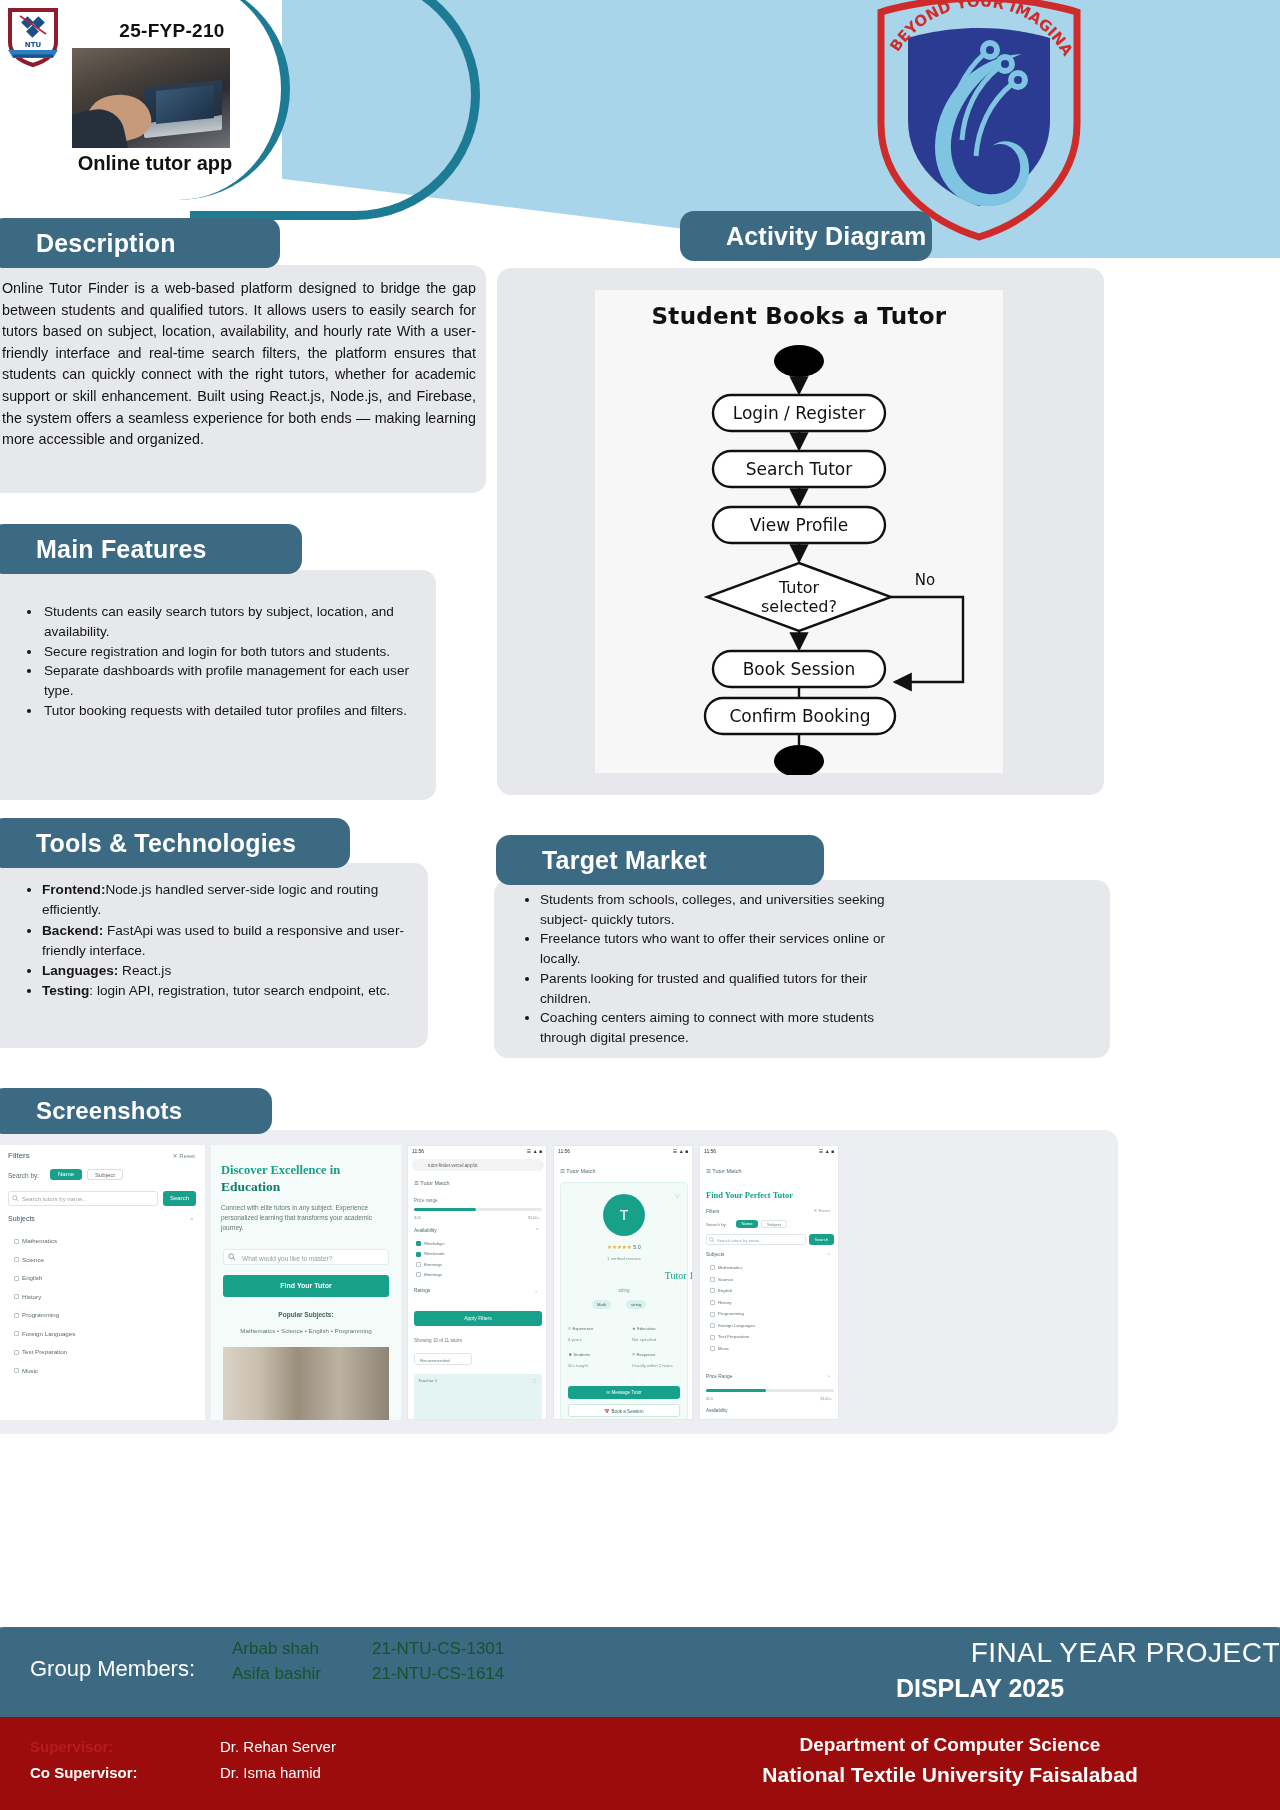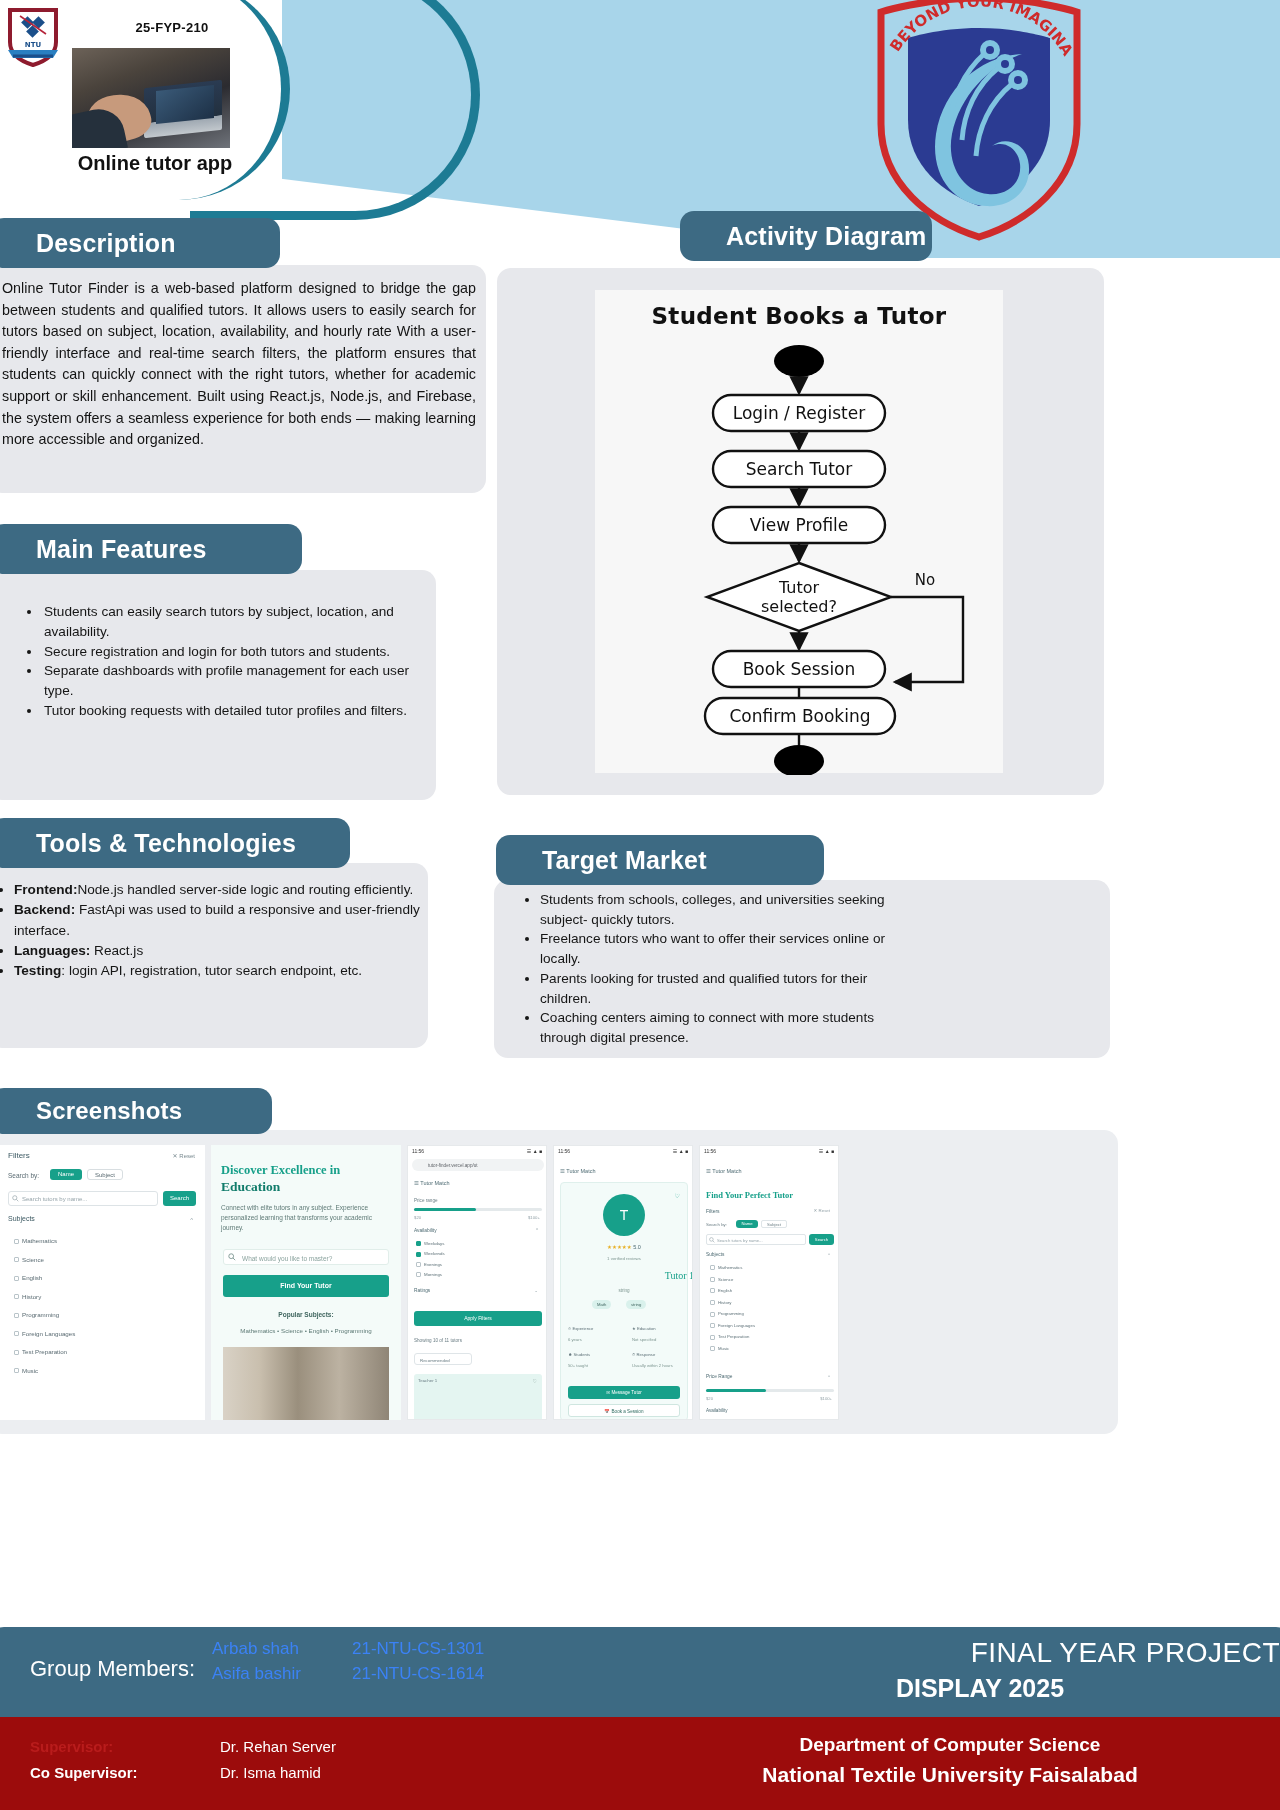--- a/index.html
+++ b/index.html
@@ -25,21 +25,21 @@
     clip-path: polygon(0 0, 100% 58%, 100% 100%, 0 100%);
   }
   .header-teal-arc {
     position: absolute; left: 190px; top: -30px; width: 290px; height: 250px;
     border: 9px solid #1d7b94; border-radius: 0 150px 150px 0;
     border-left: none; background: transparent;
   }
   .hdr-content { position: absolute; left: 0; top: 0; width: 290px; height: 200px; z-index: 6; }
   .fyp-code {
     position: absolute; left: 72px; top: 20px; width: 200px; text-align: center;
-    font-size: 13px; font-weight: bold; color: #111; letter-spacing: .3px;
+    font-size: 19px; font-weight: bold; color: #111; letter-spacing: .3px;
   }
   .proj-photo {
     position: absolute; left: 72px; top: 48px; width: 158px; height: 100px;
     background: linear-gradient(160deg,#6c6258 0%,#4a433c 30%,#2b2b30 60%,#6f737a 100%);
     overflow: hidden;
   }
   .proj-photo .laptop {
     position: absolute; right: 8px; bottom: 14px; width: 78px; height: 50px;
     background: linear-gradient(180deg,#2a3b52 0%,#22303f 70%, #9aa4ae 71%, #c2c8cd 100%);
     transform: skewY(-6deg); border-radius: 2px;
@@ -95,21 +95,21 @@
   }
   #feat-list li { margin-left: 28px; padding-left: 2px; }
 
   
   #tools-head { left: -10px; top: 818px; width: 360px; height: 50px; }
   #tools-panel { left: -12px; top: 863px; width: 440px; height: 185px; }
   #tools-list {
     position: absolute; left: 14px; top: 880px; width: 410px; z-index: 5;
     font-size: 13.6px; line-height: 20.3px; color: #161616;
   }
-  #tools-list li { }
+  #tools-list li { margin-left: 28px; }
   #tools-list b { font-weight: bold; }
 
   
   #tm-head { left: 496px; top: 835px; width: 328px; height: 50px; }
   #tm-panel { left: 494px; top: 880px; width: 616px; height: 178px; }
   #tm-list {
     position: absolute; left: 512px; top: 890px; width: 400px; z-index: 5;
     font-size: 13.6px; line-height: 19.7px; color: #161616;
   }
   #tm-list li { margin-left: 28px; }
@@ -143,21 +143,21 @@
     background: #3d6a83; border-radius: 14px 14px 0 0; z-index: 7;
   }
   .footer-red {
     position: absolute; left: 0; top: 1717px; width: 1280px; height: 93px;
     background: #9c0c0c; z-index: 7;
   }
   .gm-label {
     position: absolute; left: 30px; top: 1656px; font-size: 22px; color: #fff; z-index: 8;
     font-family: "Liberation Sans", sans-serif;
   }
-  .gm-table { position: absolute; left: 212px; top: 1636px; z-index: 8; color: #3b82f6; font-size: 17px; line-height: 25px; }
+  .gm-table { position: absolute; left: 232px; top: 1636px; z-index: 8; color: #14532d; font-size: 17px; line-height: 25px; }
   .gm-row { display: flex; }
   .gm-name { width: 140px; }
   .gm-roll { width: 170px; }
   .fyp-title {
     position: absolute; left: 680px; top: 1637px; width: 600px; text-align: right;
     color: #fff; font-size: 28px; z-index: 8; letter-spacing: .5px;
   }
   .fyp-sub {
     position: absolute; left: 680px; top: 1674px; width: 600px; text-align: center;
     color: #fff; font-size: 25px; font-weight: bold; z-index: 8;

